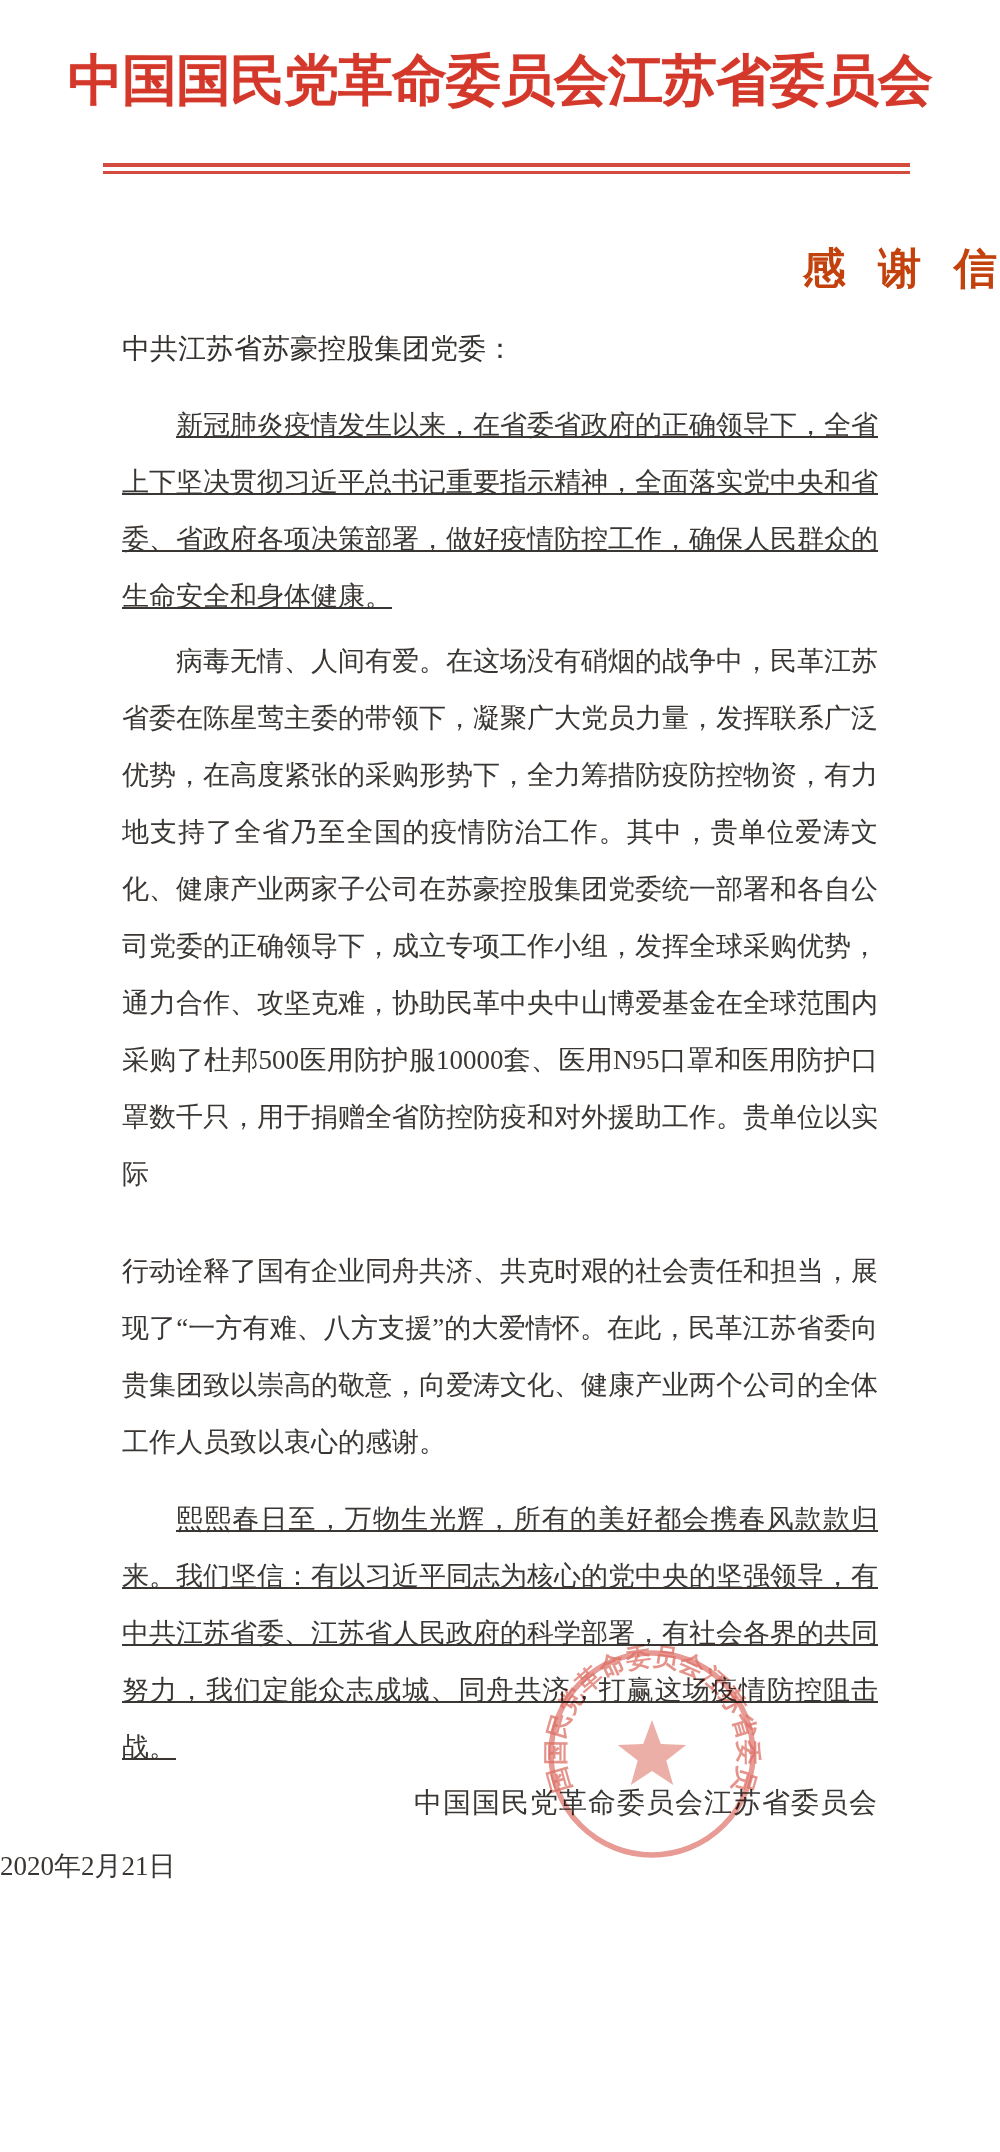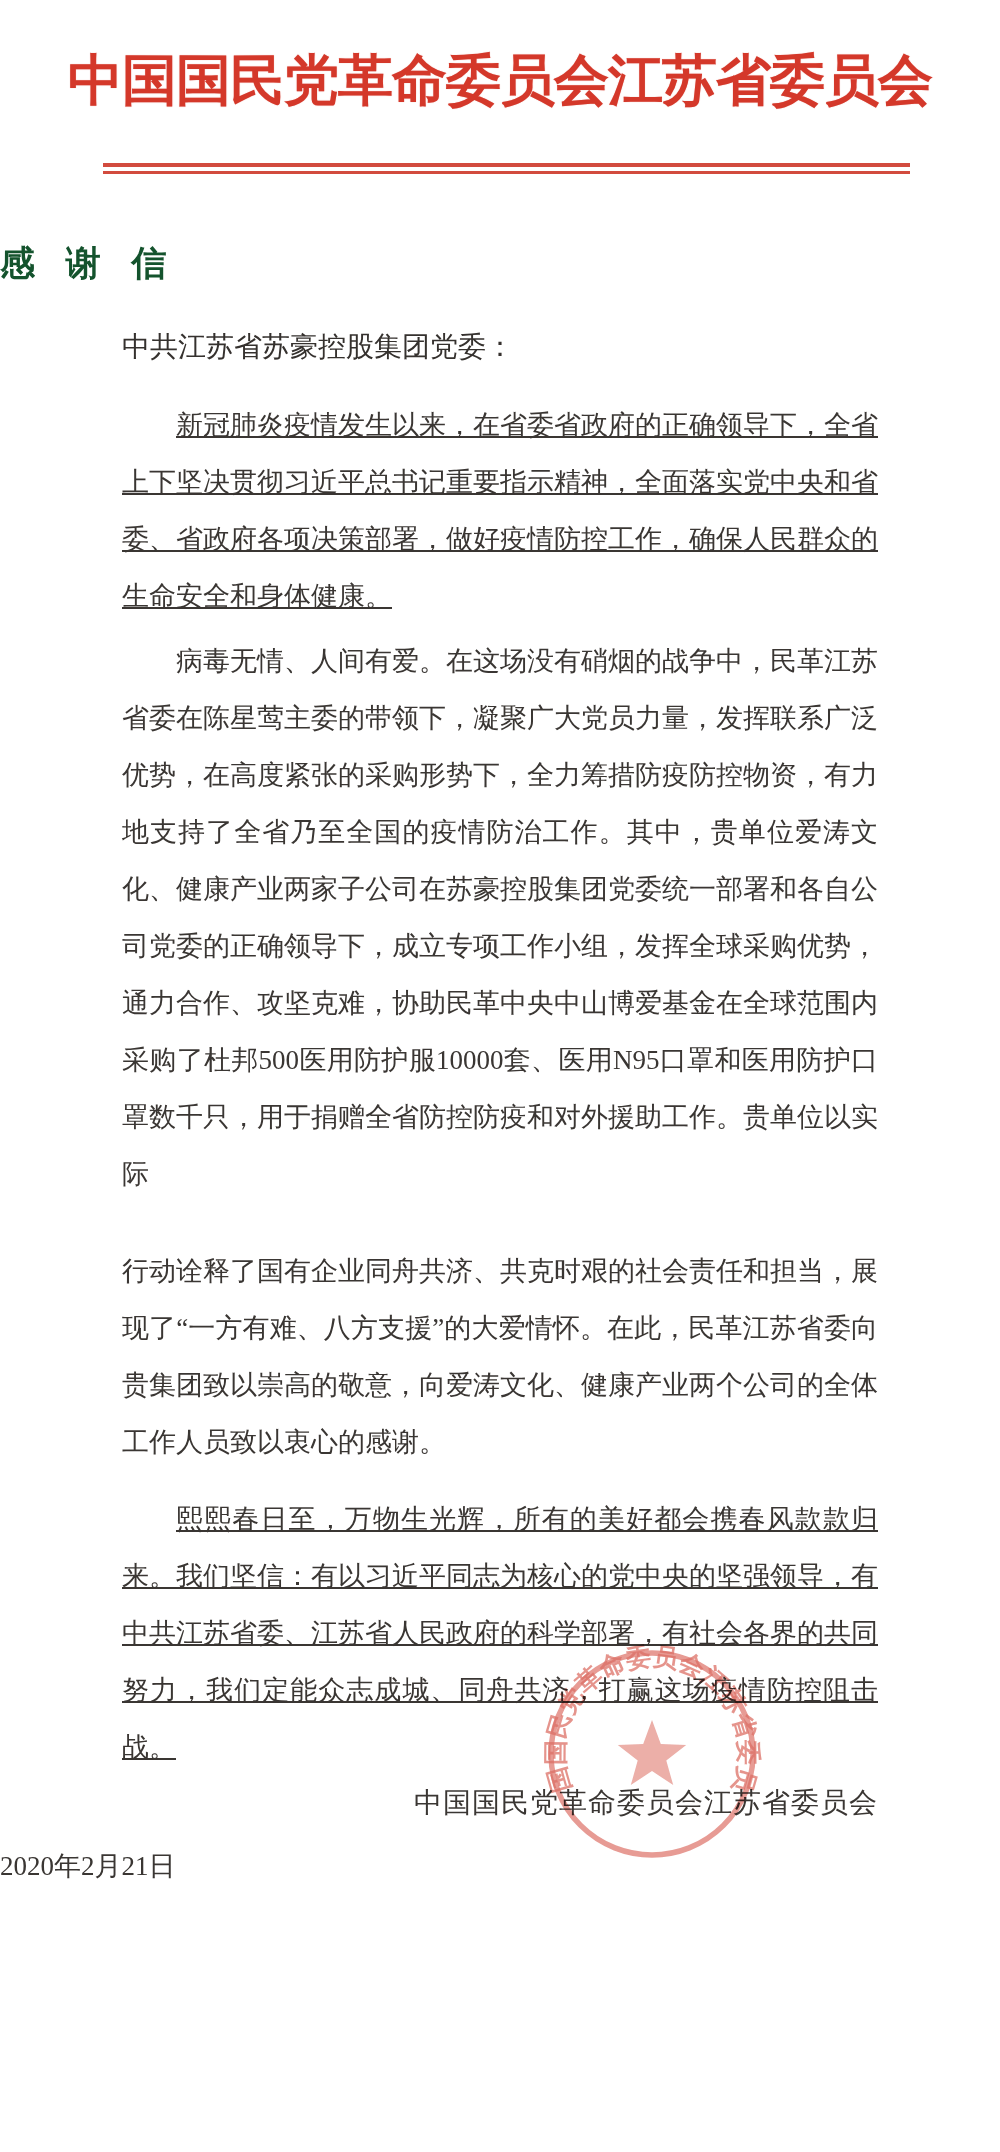--- a/index.html
+++ b/index.html
@@ -23,35 +23,34 @@
     white-space:nowrap;
   }
   .rule{
     position:absolute;top:163px;left:103px;width:807px;height:4px;
     border-top:4px solid #d24B3e;
     border-bottom:3px solid #d24B3e;
   }
   
   .doc-title{
     position:absolute;top:240px;left:0;width:1000px;
-    text-align:left;
-    font-size:35px;font-weight:bold;
-    color:#14532d;
+    text-align:right;
+    font-size:43px;font-weight:bold;
+    color:#c2410c;
     word-spacing:16px;
     letter-spacing:3px;
   }
   
   .body-flow{
     position:absolute;top:320px;left:122px;width:756px;
     color:#35312e;
   }
   .salutation{
     font-size:28px;line-height:57px;
     margin:0;
-    font-family:Liberation Mono, monospace;
   }
   .para{
     margin:0;
     font-size:27px;line-height:57px;
     text-align:justify;
     word-break:break-all;
     color:#3a3633;
   }
   .ind{text-indent:2em;}
   .mt8{margin-top:8px;}

